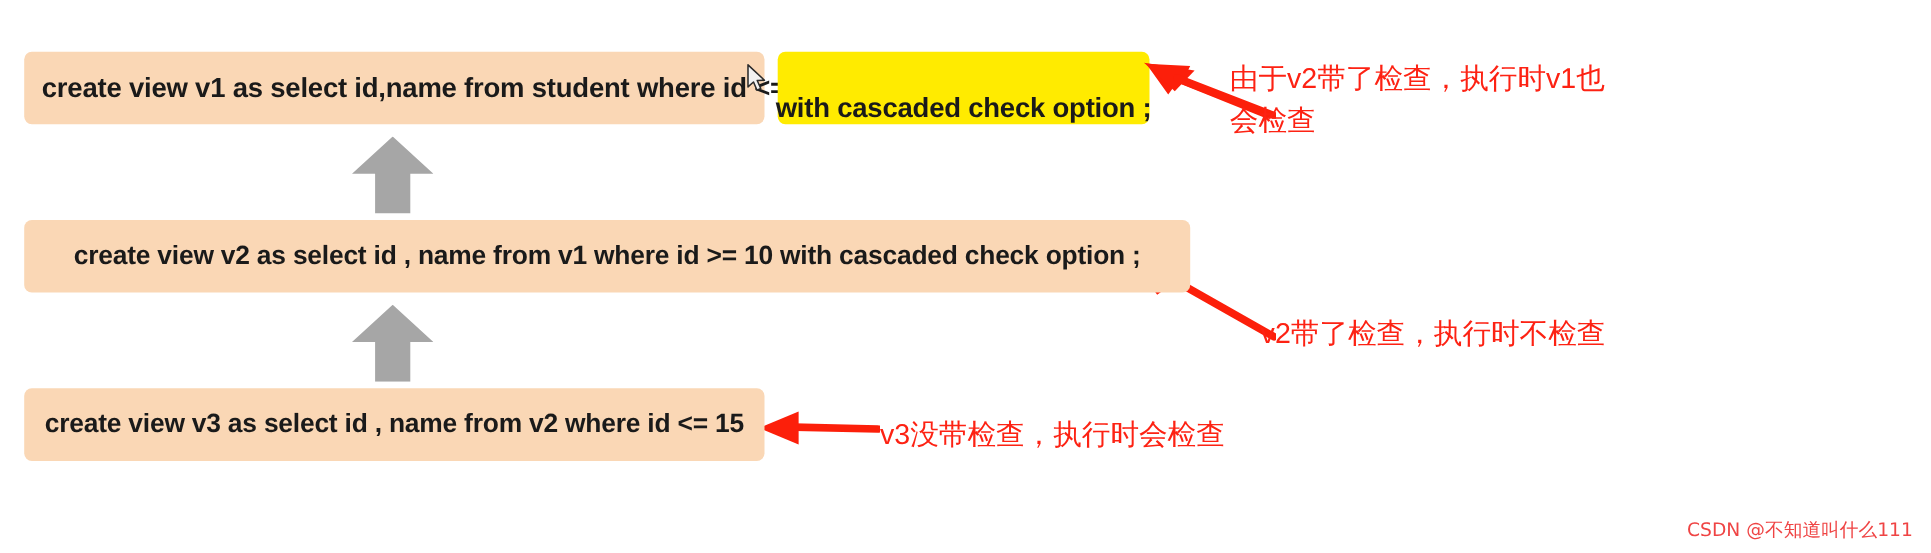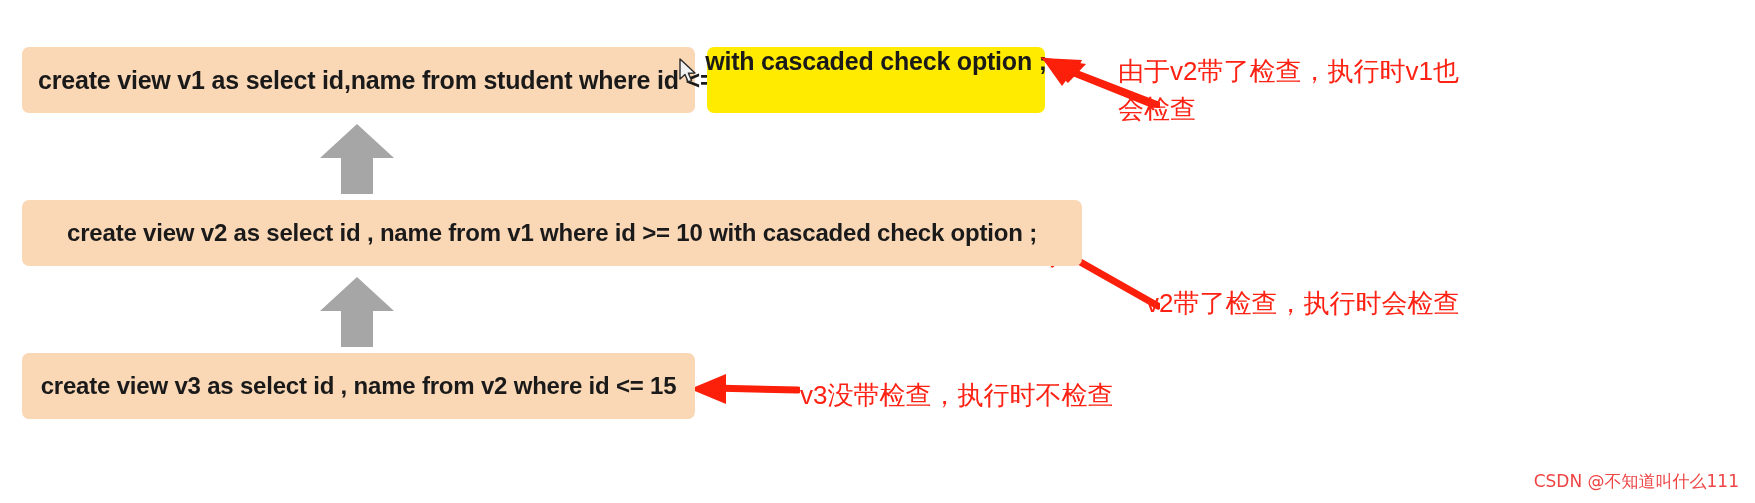--- a/index.html
+++ b/index.html
@@ -65,21 +65,21 @@
   
   #box-highlight {
     position: absolute;
     left: 707px;
     top: 47px;
     width: 338px;
     height: 66px;
     background: #ffeb00;
     border-radius: 7px;
     display: flex;
-    align-items: flex-start;
+    align-items: flex-end;
     justify-content: center;
     color: #1a1a1a;
     font-size: 25px;
     font-weight: 600;
     white-space: nowrap;
     letter-spacing: -0.2px;
     box-sizing: border-box;
   }
 
   
@@ -167,27 +167,27 @@
 会检查</div>
 
   <svg class="uparrow" id="arrow-v2-to-v1" viewBox="0 0 74 70">
     <path d="M37,0 L74,34 L53,34 L53,70 L21,70 L21,34 L0,34 Z" fill="#a6a6a6"></path>
   </svg>
 
   <div class="sqlbox" id="box-v2">
     <span>create view v2 as select id , name from v1 where id &gt;= 10  with cascaded check option ;</span>
   </div>
 
-  <div class="annotation" id="ann-mid">v2带了检查，执行时会检查</div>
+  <div class="annotation" id="ann-mid">v2带了检查，执行时不检查</div>
 
   <svg class="uparrow" id="arrow-v3-to-v2" viewBox="0 0 74 70">
     <path d="M37,0 L74,34 L53,34 L53,70 L21,70 L21,34 L0,34 Z" fill="#a6a6a6"></path>
   </svg>
 
   <div class="sqlbox" id="box-v3">
     <span>create view v3 as select id , name from v2 where id  &lt;= 15</span>
   </div>
 
-  <div class="annotation" id="ann-bot">v3没带检查，执行时不检查</div>
+  <div class="annotation" id="ann-bot">v3没带检查，执行时会检查</div>
 
   <div id="watermark">CSDN @不知道叫什么111</div>
 
 </div>
 
 </body></html>

